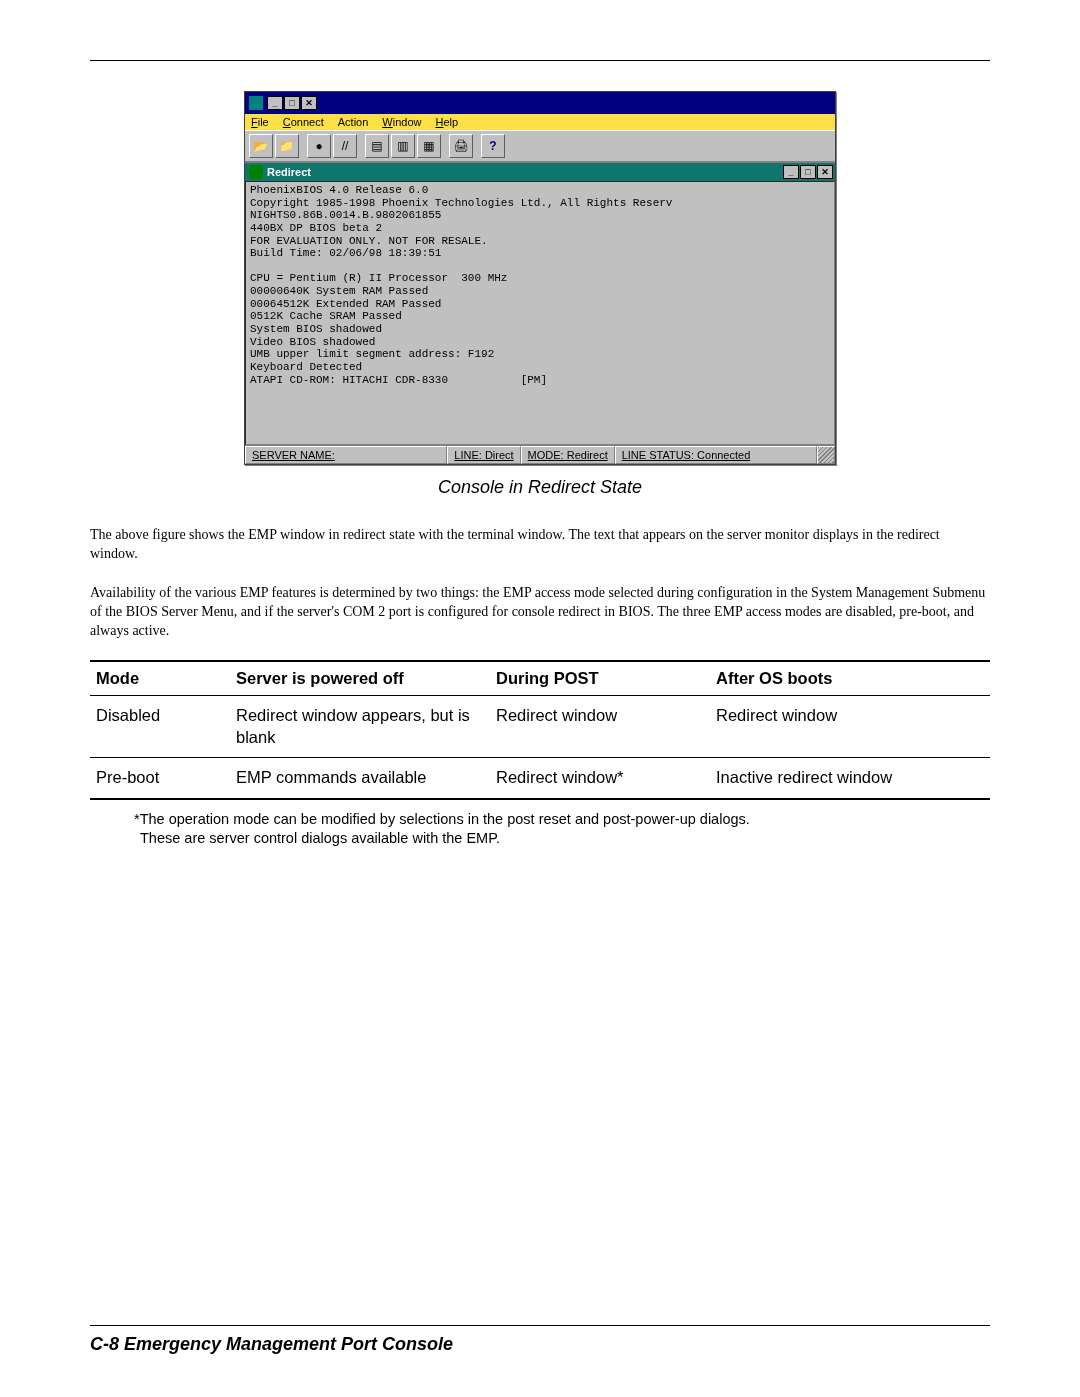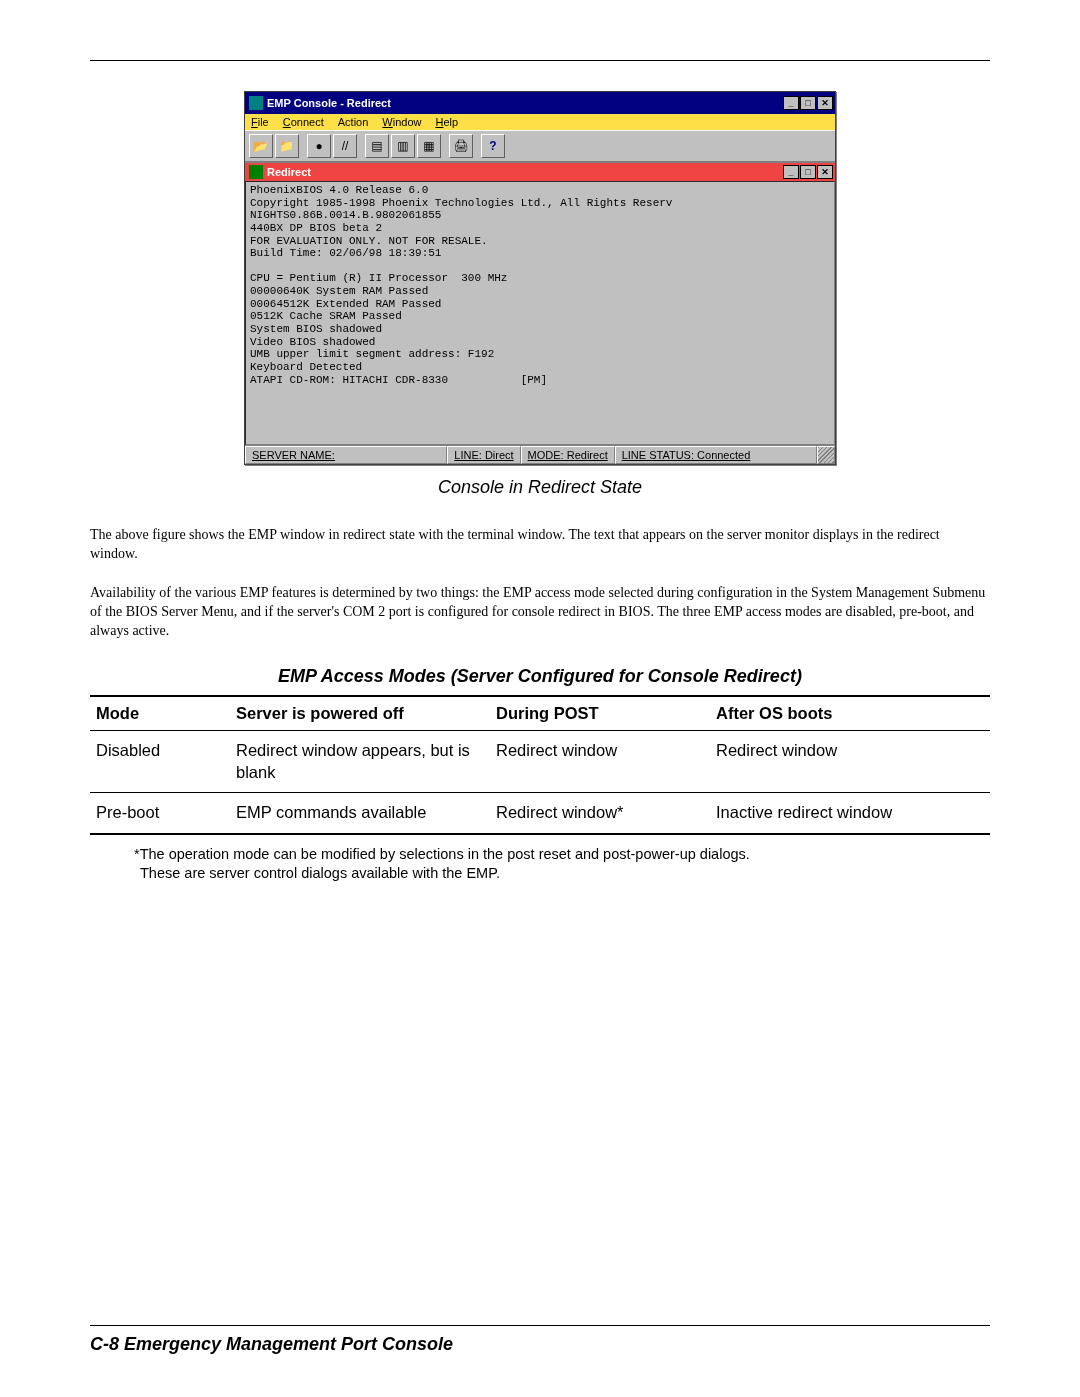--- a/index.html
+++ b/index.html
@@ -98,21 +98,21 @@
     font-size: 12px;
   }
   .tool-sep {
     width: 6px;
   }
   .subwin {
     margin: 0;
     border-top: 1px solid #808080;
   }
   .sub-titlebar {
-    background: #ef4444;
+    background: #0f766e;
     color: #ffffff;
     display: flex;
     align-items: center;
     padding: 2px 2px 2px 4px;
     font-weight: bold;
     font-size: 11px;
   }
   .sub-titlebar .title-text { flex: 1; }
   .terminal {
     background: #c0c0c0;
@@ -225,21 +225,20 @@
 </style>
 </head>
 <body>
 
 <div class="page">
   <div class="top-rule"></div>
 
   <div class="emp-window">
     <div class="titlebar">
       <span class="title-icon"></span>
-      <span class="title-text">EMP Console - Redirect</span>
       <div class="win-controls">
         <div class="win-btn">_</div>
         <div class="win-btn">□</div>
         <div class="win-btn">✕</div>
       </div>
     </div>
     <div class="menubar">
       <span><span class="ul">F</span>ile</span>
       <span><span class="ul">C</span>onnect</span>
       <span>Action</span>
@@ -297,21 +296,20 @@
       <div class="status-cell grow">LINE STATUS: Connected</div>
       <div class="grip"></div>
     </div>
   </div>
 
   <div class="figure-caption">Console in Redirect State</div>
 
   <p class="body-text">The above figure shows the EMP window in redirect state with the terminal window. The text that appears on the server monitor displays in the redirect window.</p>
   <p class="body-text">Availability of the various EMP features is determined by two things: the EMP access mode selected during configuration in the System Management Submenu of the BIOS Server Menu, and if the server's COM 2 port is configured for console redirect in BIOS. The three EMP access modes are disabled, pre-boot, and always active.</p>
 
-  <div class="table-caption">EMP Access Modes (Server Configured for Console Redirect)</div>
 
   <table class="modes">
     <colgroup>
       <col class="c1">
         <col class="c2">
         <col class="c3">
         <col class="c4">
     </colgroup>
     <thead>
       <tr>

